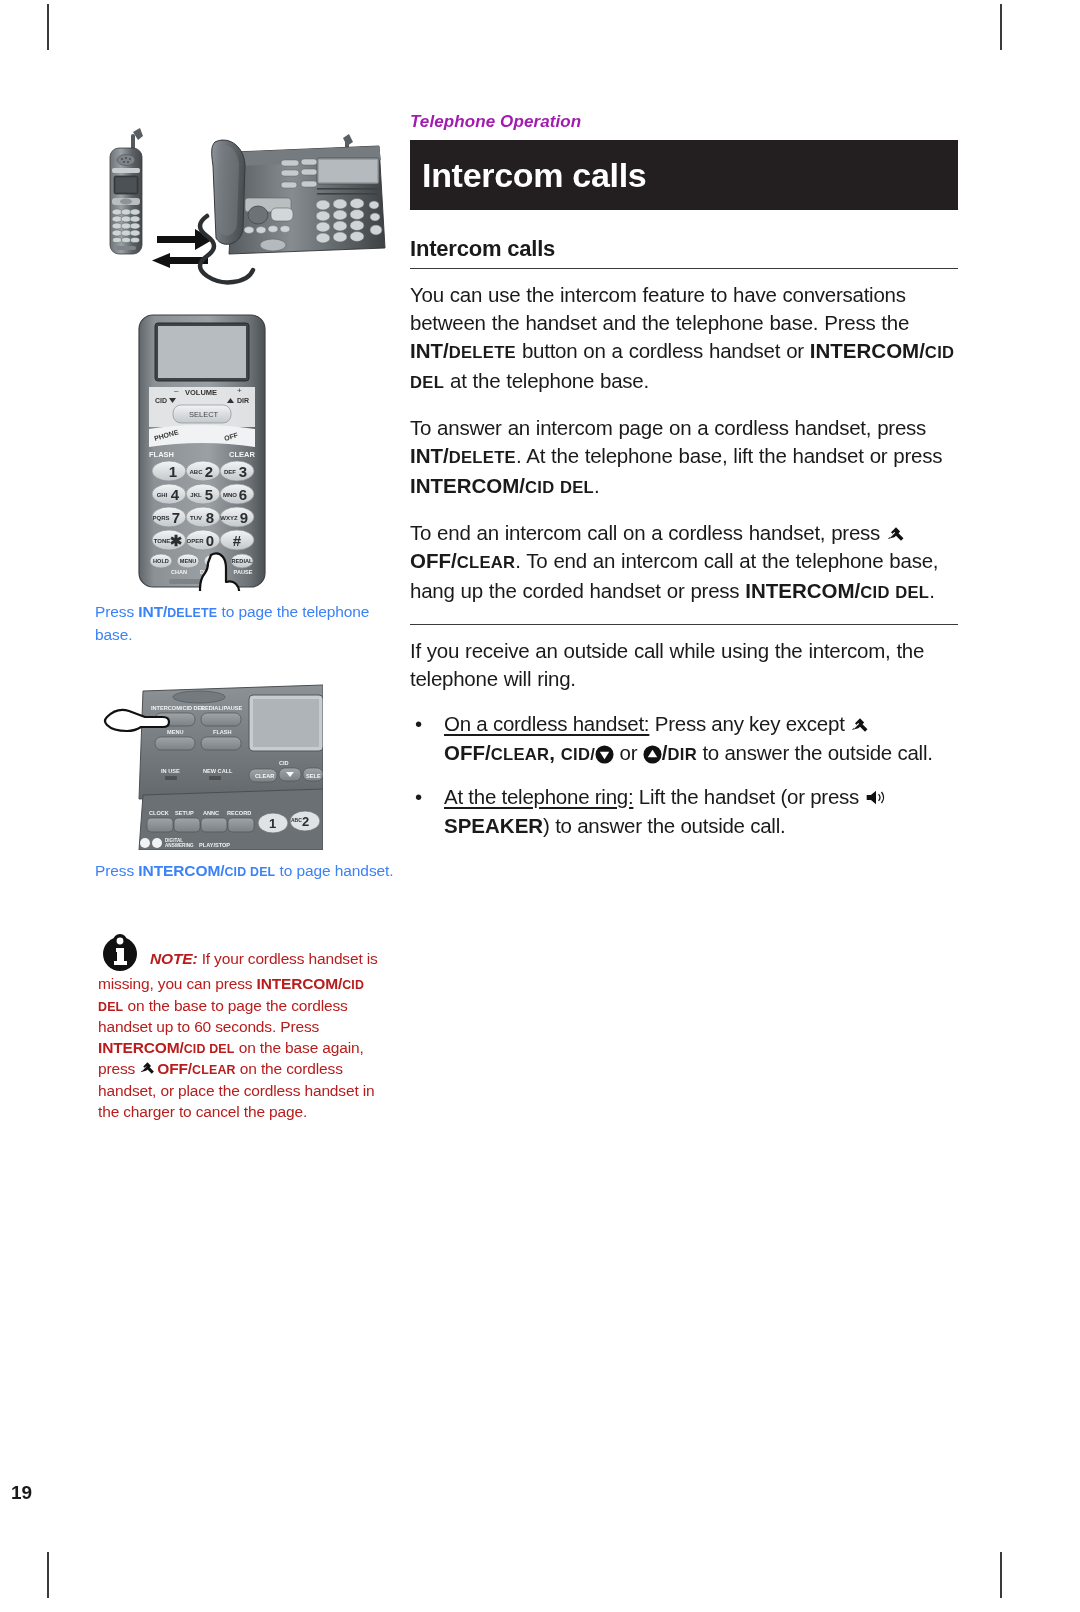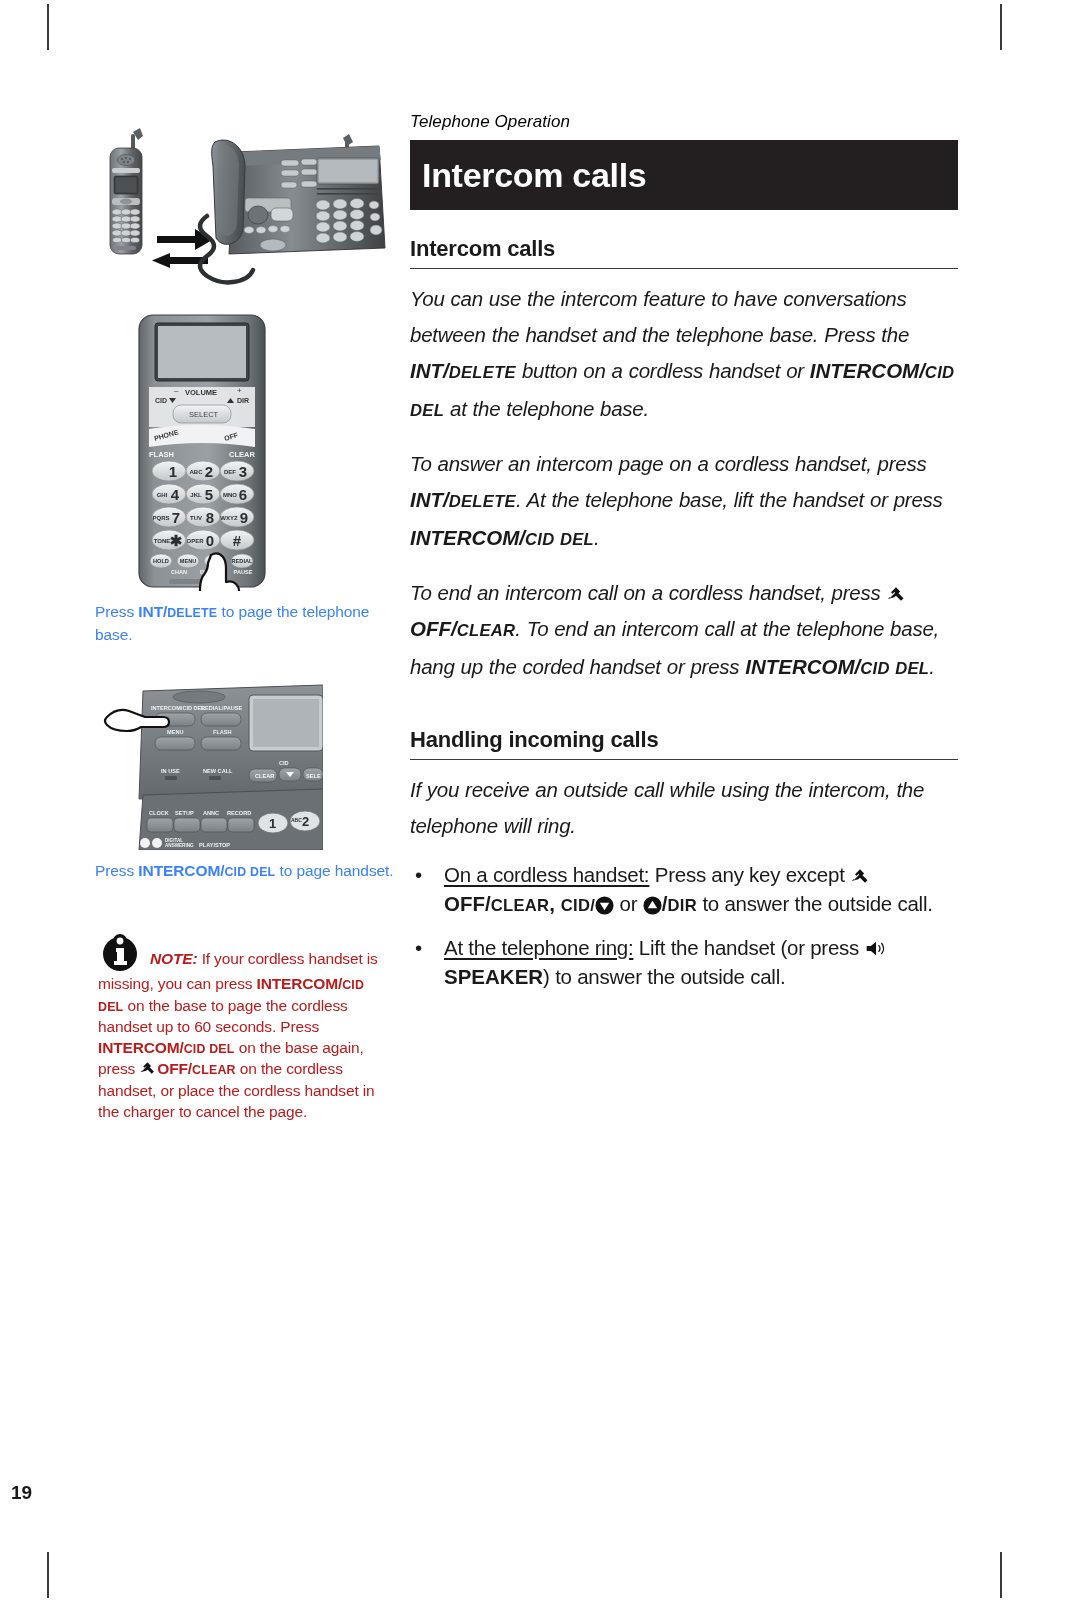--- a/index.html
+++ b/index.html
@@ -33,40 +33,40 @@
   }
   .note-text b{font-weight:bold;}
   .note-text i{font-style:italic;font-weight:bold;}
   .info-icon{
     display:inline-block;vertical-align:-10px;width:44px;height:44px;margin-right:8px;
   }
 
   
   #right-col{position:absolute;left:410px;top:112px;width:548px;}
   #running-head{
-    font-size:17px;font-style:italic;font-weight:normal;color:#000000;
+    font-size:17px;font-style:italic;font-weight:bold;color:#a21caf;
     margin:0 0 8px 0;letter-spacing:0.1px;
   }
   #title-bar{
     background:#231f20;color:#ffffff;
     height:70px;display:flex;align-items:center;
     padding-left:12px;box-sizing:border-box;
   }
   #title-bar h1{
     margin:0;font-size:34px;font-weight:bold;letter-spacing:-0.3px;
     font-family:"Liberation Sans", sans-serif;
   }
   h2.sect{
     font-size:22px;font-weight:bold;margin:26px 0 0 0;padding:0 0 6px 0;
     letter-spacing:-0.2px;
   }
   .rule{border-bottom:1.6px solid #3a3a3a;margin-bottom:12px;}
   p.body{
-    font-size:20.5px;line-height:36px;margin:0 0 17px 0;
-    letter-spacing:-0.25px;word-spacing:0.5px;font-style:italic;
+    font-size:20.5px;line-height:28px;margin:0 0 17px 0;
+    letter-spacing:-0.25px;word-spacing:0.5px;
   }
   p.body b{font-weight:bold;letter-spacing:0;}
   .bullets{margin:0;padding:0;list-style:none;}
   .bullets li{
     position:relative;padding-left:34px;margin-bottom:14px;
     font-size:20.5px;line-height:28.5px;letter-spacing:-0.25px;
   }
   .bullets li .dot{
     position:absolute;left:5px;top:0px;font-size:20.5px;
   }
@@ -439,21 +439,20 @@
 
     <p class="body">You can use the intercom feature to have conversations between the handset and the telephone base. Press the <b>INT/<span class="scw">DELETE</span></b> button on a cordless handset or <b>INTERCOM/<span class="scw">CID DEL</span></b> at the telephone base.</p>
 
     <p class="body">To answer an intercom page on a cordless handset, press <b>INT/<span class="scw">DELETE</span></b>. At the telephone base, lift the handset or press <b>INTERCOM/<span class="scw">CID DEL</span></b>.</p>
 
     <p class="body">To end an intercom call on a cordless handset, press <svg class="ico ico-phone" viewBox="0 0 24 18">
           <path d="M2 15 L8 9 L6 7 L12 1 L17 6 L15 8 L21 14 L18 17 L12 11 L10 13 Z" fill="#111"></path>
           <path d="M4.5 13 L10.5 7" stroke="#fff" stroke-width="1.4"></path>
         </svg><b>OFF/<span class="scw">CLEAR</span></b>. To end an intercom call at the telephone base, hang up the corded handset or press <b>INTERCOM/<span class="scw">CID DEL</span></b>.</p>
 
-    <h2 class="sect" style="margin-top:40px;">Handling incoming calls</h2>
     <div class="rule"></div>
 
     <p class="body">If you receive an outside call while using the intercom, the telephone will ring.</p>
 
     <ul class="bullets">
       <li>
         <span class="dot">•</span><span class="u">On a cordless handset:</span> Press any key except <svg class="ico ico-phone" viewBox="0 0 24 18">
             <path d="M2 15 L8 9 L6 7 L12 1 L17 6 L15 8 L21 14 L18 17 L12 11 L10 13 Z" fill="#111"></path>
             <path d="M4.5 13 L10.5 7" stroke="#fff" stroke-width="1.4"></path>
           </svg><b>OFF/<span class="scw">CLEAR</span>, <span class="scw">CID/</span></b><svg class="ico ico-tri" viewBox="0 0 20 20">

